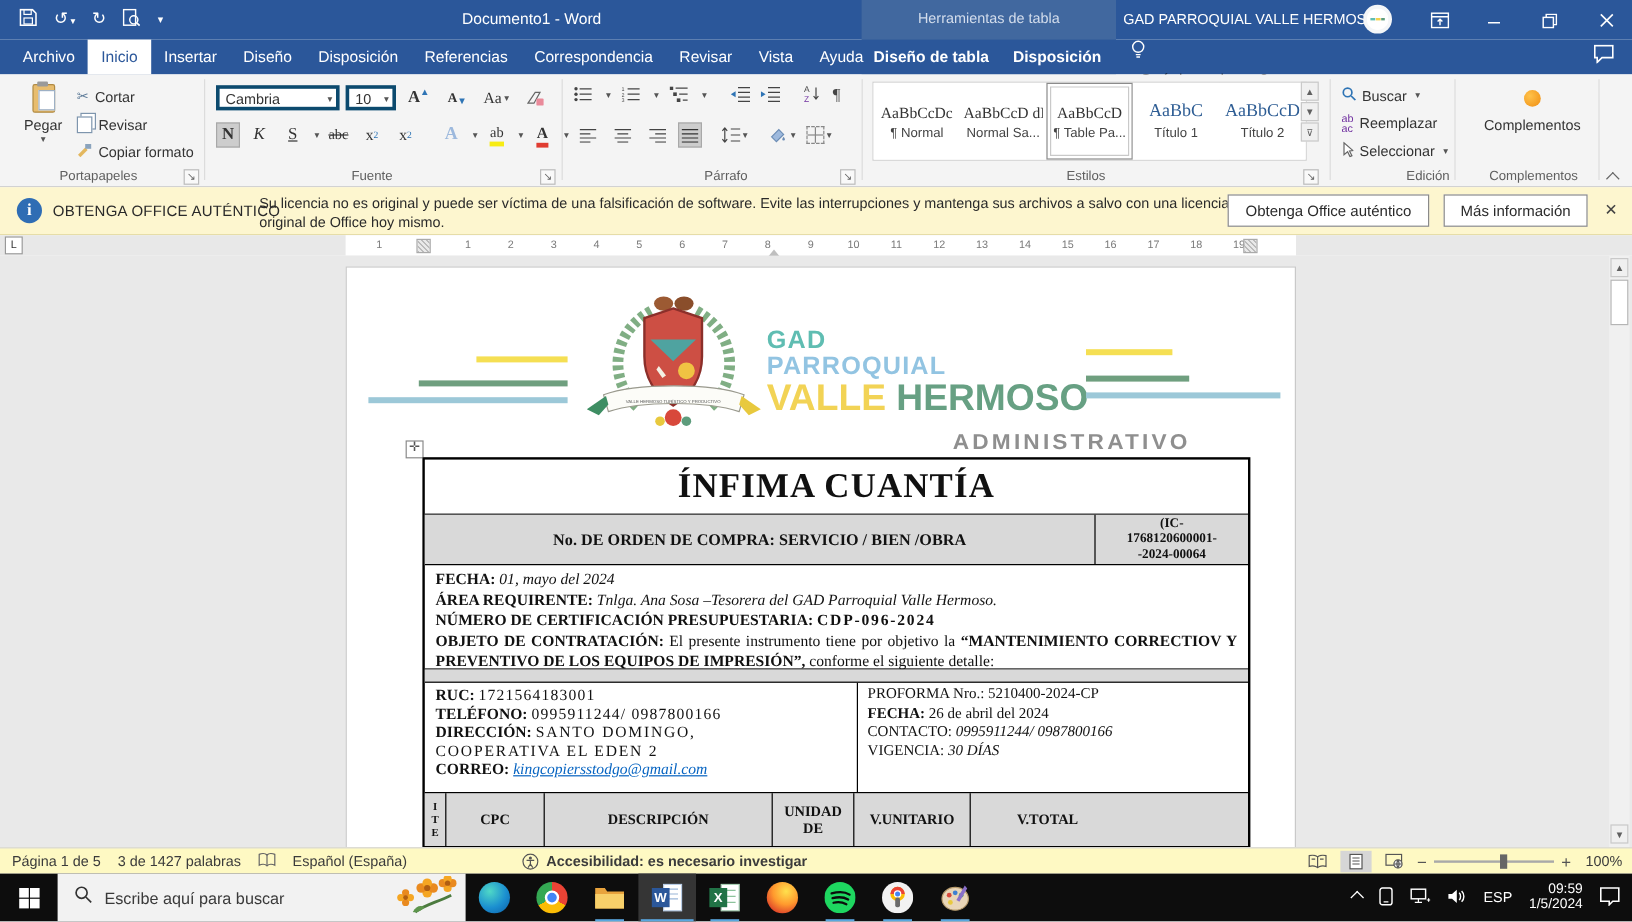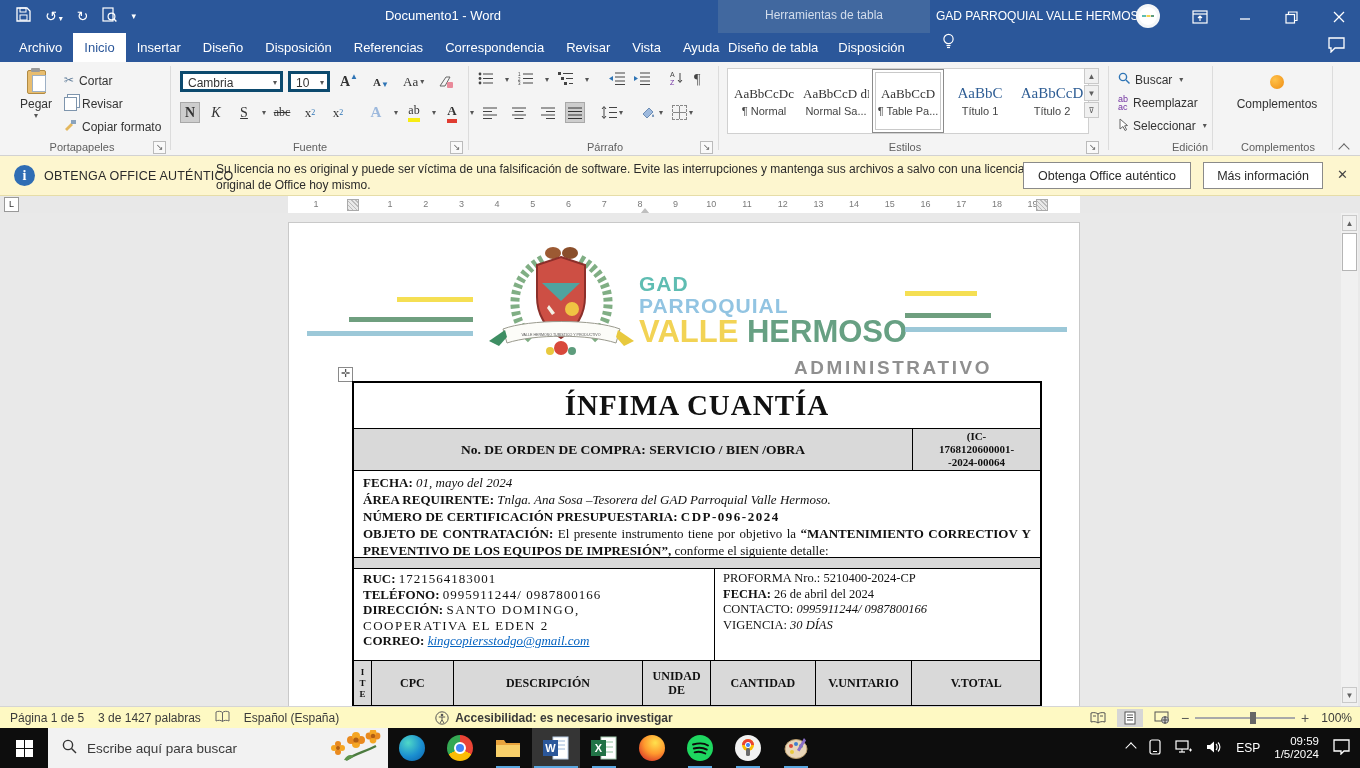--- a/index.html
+++ b/index.html
@@ -11,21 +11,21 @@
   .qat{display:flex;align-items:center;gap:14px;position:absolute;left:16px;top:6px;height:20px;color:#fff;font-size:14px;}
   .ttl{font-size:13px;color:#fff;white-space:nowrap;}
   .winbtn{width:34px;height:30px;display:flex;align-items:center;justify-content:center;color:#fff;}
   .ctxlbl{display:block;text-align:center;margin-top:8px;color:#d3ddec;font-size:12px;}
   .avatar{width:24px;height:24px;border-radius:50%;background:#f4f6f8;display:flex;align-items:center;justify-content:center;overflow:hidden;}
   
   #tabrow{left:0;top:33px;width:1360px;height:29px;background:#2b579a;display:flex;align-items:stretch;padding-left:8px;box-sizing:border-box;}
   .tab{color:#fff;font-size:13px;padding:0 11px;display:flex;align-items:center;cursor:default;}
   .tab.act{background:#fff;color:#2b579a;}
   .ctxtabs{position:absolute;left:718px;top:33px;width:212px;height:29px;display:flex;}
-  .ctxtab{color:#fff;font-size:13px;padding:0 10px;display:flex;align-items:center;}
+  .ctxtab{color:#fff;font-size:13px;padding:0 10px;display:flex;align-items:center;font-weight:bold;}
   .tellme{position:absolute;left:942px;top:33px;height:29px;display:flex;align-items:flex-start;gap:7px;color:#000000;font-size:13px;flex-direction:column;}
   
   #ribbon{left:0;top:62px;width:1360px;height:94px;background:#f4f4f4;border-bottom:1px solid #d2d2d2;box-sizing:border-box;font-size:12px;color:#333;}
   .gsep{position:absolute;top:4px;width:1px;height:84px;background:#dcdcdc;}
   .glabel{position:absolute;top:79px;font-size:11px;color:#5f5f5f;width:120px;text-align:center;}
   .glauncher{position:absolute;top:79px;font-size:9px;color:#666;border:1px solid #bbb;width:11px;height:11px;line-height:10px;text-align:center;background:#f9f9f9;}
   .combo{position:absolute;height:21px;background:#fff;border:3px solid #0c4a6e;font-size:12px;padding:2px 14px 0 5px;box-sizing:border-box;}
   .combo .car{position:absolute;right:3px;top:4px;font-size:8px;color:#555;}
   .rbtn{display:inline-flex;align-items:center;justify-content:center;height:21px;min-width:20px;padding:0 2px;}
   .rbtn.on{background:#cdcdcd;border:1px solid #a8a8a8;box-sizing:border-box;}
@@ -563,21 +563,20 @@
               <span>I</span>
               <span>T</span>
               <span>E</span>
             </div>
           <div class="hcell" style="width:82px;">CPC</div>
           <div class="hcell" style="width:190px;">DESCRIPCIÓN</div>
           <div class="hcell" style="width:68px;line-height:14px;">
               <span>UNIDAD</span>
               <span>DE</span>
             </div>
-          <div class="hcell" style="width:105px;">CANTIDAD</div>
           <div class="hcell" style="width:97px;">V.UNITARIO</div>
           <div class="hcell" style="width:128px;border-right:none;">V.TOTAL</div>
         </div>
       </div>
     </div>
 
     <div class="scroll">
       <span class="sbtn" style="top:2px;">▲</span>
       <span class="sthumb"></span>
       <span class="sbtn" style="top:474px;">▼</span>

